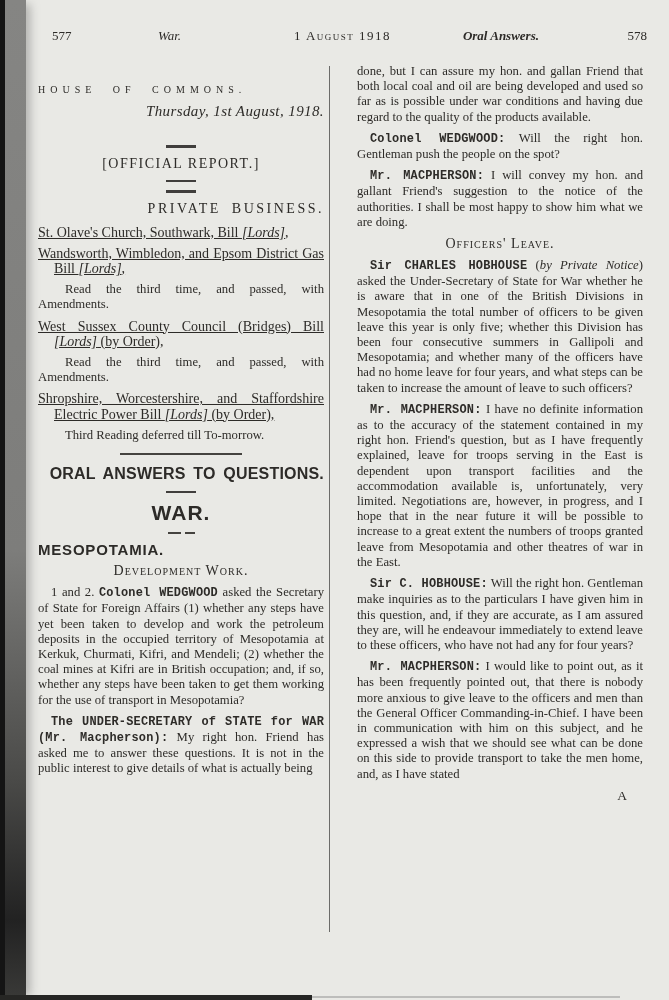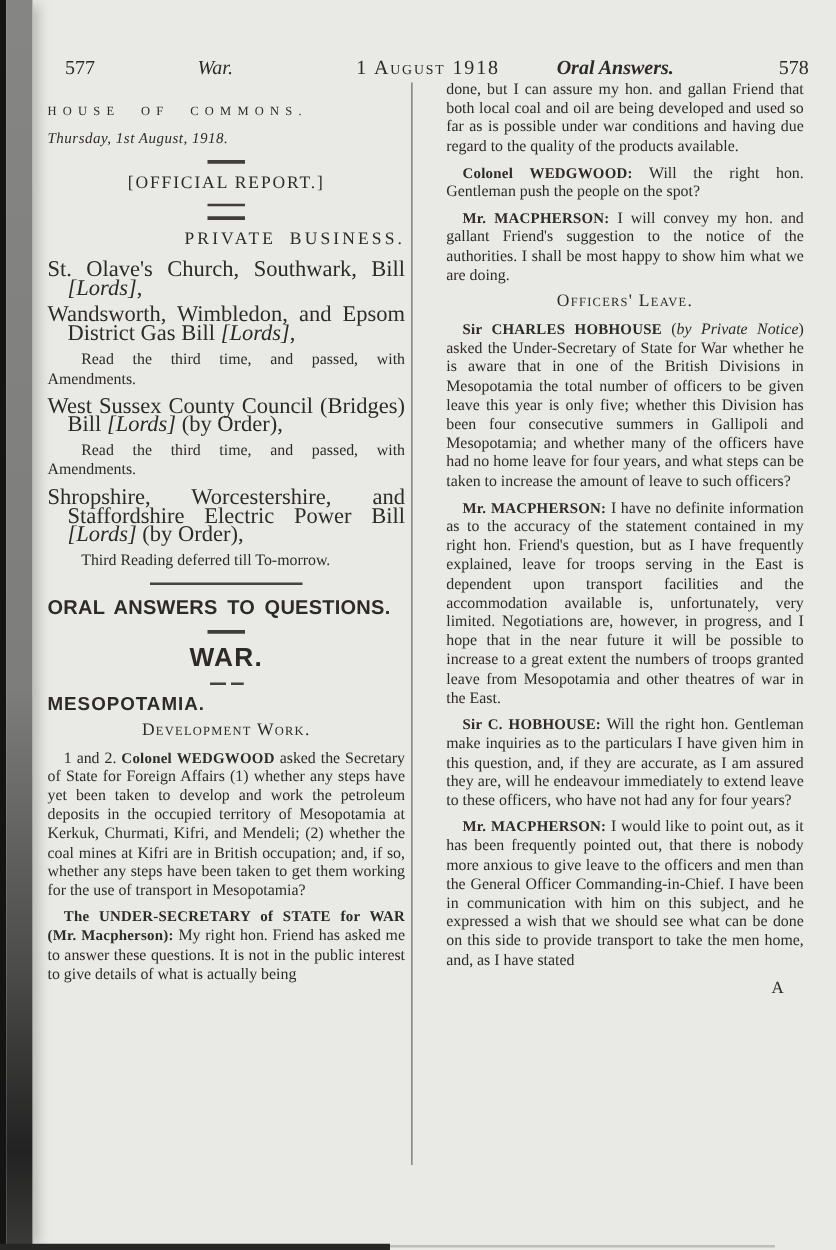--- a/index.html
+++ b/index.html
@@ -12,64 +12,64 @@
   .gutter-black{position:absolute;left:0;top:0;bottom:0;width:5px;background:#141414;}
   .gutter-gray{position:absolute;left:5px;top:0;bottom:0;width:21px;
     background:linear-gradient(180deg,#858583 0%,#7d7d7b 55%,#4a4a48 78%,#222 92%,#3a3a38 100%);
     box-shadow:8px 0 10px -4px rgba(130,130,128,.55);}
   .bottom-edge-dark{position:absolute;left:0;bottom:0;width:312px;height:5px;background:#262624;}
   .bottom-edge-light{position:absolute;left:312px;bottom:2px;width:308px;height:2px;background:#bdbdbb;}
 
   .page{position:absolute;left:36px;top:0;right:20px;bottom:0;}
 
   
-  .runhead{position:absolute;top:46px;left:0;right:0;height:18px;font-size:16px;}
+  .runhead{position:absolute;top:28px;left:0;right:0;height:18px;font-size:13px;}
   .runhead span{position:absolute;white-space:nowrap;}
   .rh-pg-left{left:16px;}
   .rh-left{left:122px;font-style:italic;}
   .rh-date{left:50%;transform:translateX(-50%);font-variant:small-caps;letter-spacing:1.5px;}
   .rh-right{right:110px;font-style:italic;font-weight:bold;}
   .rh-pg-right{right:2px;}
 
   
   .columns{position:absolute;top:64px;left:0;right:0;display:flex;}
   .col{width:286px;}
   .col-left{margin-left:2px;}
   .col-right{margin-left:auto;margin-right:6px;}
   .col-divider{position:absolute;left:293px;top:66px;height:866px;width:1px;background:#6b6b69;}
 
   
   .blk{margin:0 0 6px;}
   .blk-para{font-size:12.7px;line-height:15.2px;text-align:justify;}
   .ind1{text-indent:13px;}
   .ind2{text-indent:27px;}
-  .blk-hang{font-size:18px;line-height:15.2px;text-align:justify;
-    margin-left:16px;text-indent:-16px;}
+  .blk-hang{font-size:14px;line-height:15.2px;text-align:justify;
+    margin-left:16px;text-indent:-16px;text-decoration:underline;}
   .blk-hcaps{margin-top:20px;margin-bottom:8px;text-align:left;font-size:10px;
     letter-spacing:5px;word-spacing:9px;white-space:nowrap;}
-  .blk-citalic{text-align:left;font-style:italic;font-size:12px;margin-bottom:10px;letter-spacing:.4px;}
+  .blk-citalic{text-align:right;font-style:italic;font-size:15px;margin-bottom:25px;letter-spacing:.4px;}
   .blk-hbracket{text-align:center;font-weight:normal;font-size:14px;letter-spacing:1.5px;margin-bottom:6px;}
   .blk-hserif{text-align:right;font-size:14px;letter-spacing:2.5px;word-spacing:5px;margin:4px 0 8px;}
-  .blk-hsans1{text-align:left;font-family:"Liberation Sans",sans-serif;font-weight:bold;
+  .blk-hsans1{text-align:right;font-family:"Liberation Sans",sans-serif;font-weight:bold;
     font-size:16px;letter-spacing:.2px;word-spacing:3px;margin:8px 0 6px;white-space:nowrap;}
   .blk-hsans2{text-align:center;font-family:"Liberation Sans",sans-serif;font-weight:bold;
     font-size:21px;letter-spacing:1px;margin:4px 0 4px;}
   .blk-hsans3{text-align:left;font-family:"Liberation Sans",sans-serif;font-weight:bold;
     font-size:15px;letter-spacing:.8px;margin:4px 0 5px;}
   .blk-hsc{text-align:center;font-variant:small-caps;font-size:14px;letter-spacing:1px;
     margin:4px 0 6px;}
   .blk-rule{width:30px;height:2.5px;background:#403e3c;margin:8px auto 8px;}
   .blk-rule-long{width:122px;height:1.8px;background:#45433f;margin:10px auto 10px;}
   .blk-rule-sm{width:27px;height:2px;margin:7px auto 7px;
     background:linear-gradient(90deg,#45433f 0 13px,rgba(0,0,0,0) 13px 17px,#45433f 17px 27px);}
   .blk-sig{text-align:right;padding-right:16px;font-size:13.5px;margin-top:2px;}
 
   
   .seg-i{font-style:italic;}
-  .seg-bs{font-family:Liberation Serif, serif;font-weight:bold;font-size:.94em;letter-spacing:.2px;}
+  .seg-bs{font-family:Liberation Mono, monospace;font-weight:bold;font-size:.94em;letter-spacing:.2px;}
   .seg-sc{font-variant:small-caps;letter-spacing:.6px;}
 </style>
 </head>
 <body>
 
 <div class="gutter-black"></div>
 <div class="gutter-gray"></div>
 <div class="bottom-edge-dark"></div>
 <div class="bottom-edge-light"></div>
 

